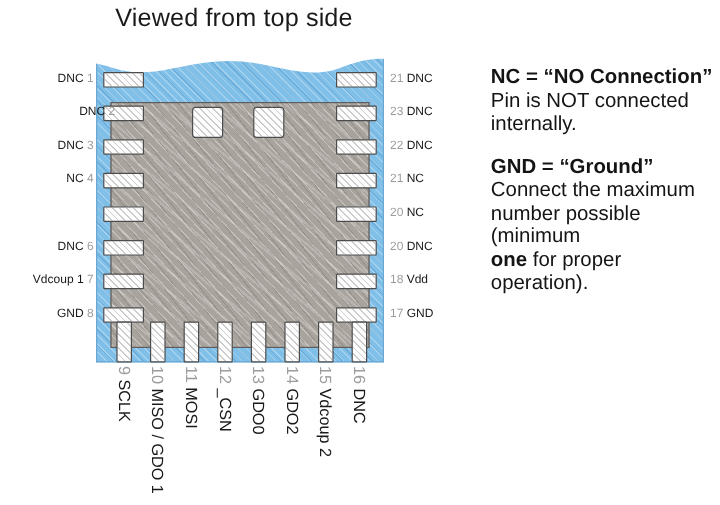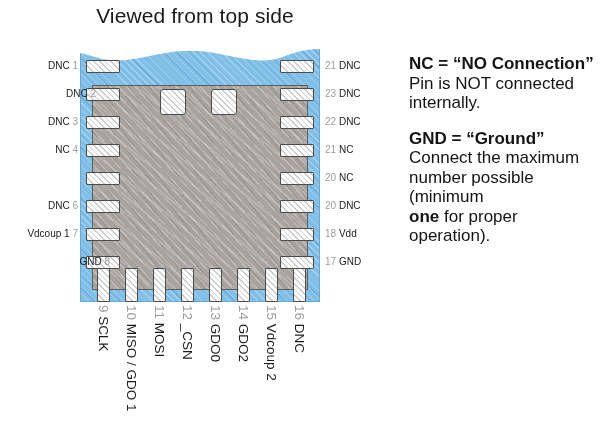--- a/index.html
+++ b/index.html
@@ -161,21 +161,21 @@
   <div class="pad side" style="left:86px;top:200px;"></div>
   <div class="pad side" style="left:86px;top:228px;"></div>
   <div class="pad side" style="left:86px;top:256px;"></div>
 
   <div class="lbl" style="left:0;top:59px;width:78px;text-align:right;"><span>DNC</span> <span class="num">1</span></div>
   <div class="lbl" style="left:0;top:87px;width:78px;text-align:right;padding-left:18px;"><span>DNC</span> <span class="num">2</span></div>
   <div class="lbl" style="left:0;top:115px;width:78px;text-align:right;"><span>DNC</span> <span class="num">3</span></div>
   <div class="lbl" style="left:0;top:143px;width:78px;text-align:right;"><span>NC</span> <span class="num">4</span></div>
   <div class="lbl" style="left:0;top:199px;width:78px;text-align:right;"><span>DNC</span> <span class="num">6</span></div>
   <div class="lbl" style="left:0;top:227px;width:78px;text-align:right;"><span>Vdcoup 1</span> <span class="num">7</span></div>
-  <div class="lbl" style="left:0;top:255px;width:78px;text-align:right;padding-left:32px;"><span>GND</span> <span class="num">8</span></div>
+  <div class="lbl" style="left:0;top:255px;width:78px;text-align:right;"><span>GND</span> <span class="num">8</span></div>
 
   <div class="pad side" style="left:280px;top:60px;"></div>
   <div class="pad side" style="left:280px;top:88px;"></div>
   <div class="pad side" style="left:280px;top:116px;"></div>
   <div class="pad side" style="left:280px;top:144px;"></div>
   <div class="pad side" style="left:280px;top:172px;"></div>
   <div class="pad side" style="left:280px;top:200px;"></div>
   <div class="pad side" style="left:280px;top:228px;"></div>
   <div class="pad side" style="left:280px;top:256px;"></div>
 

